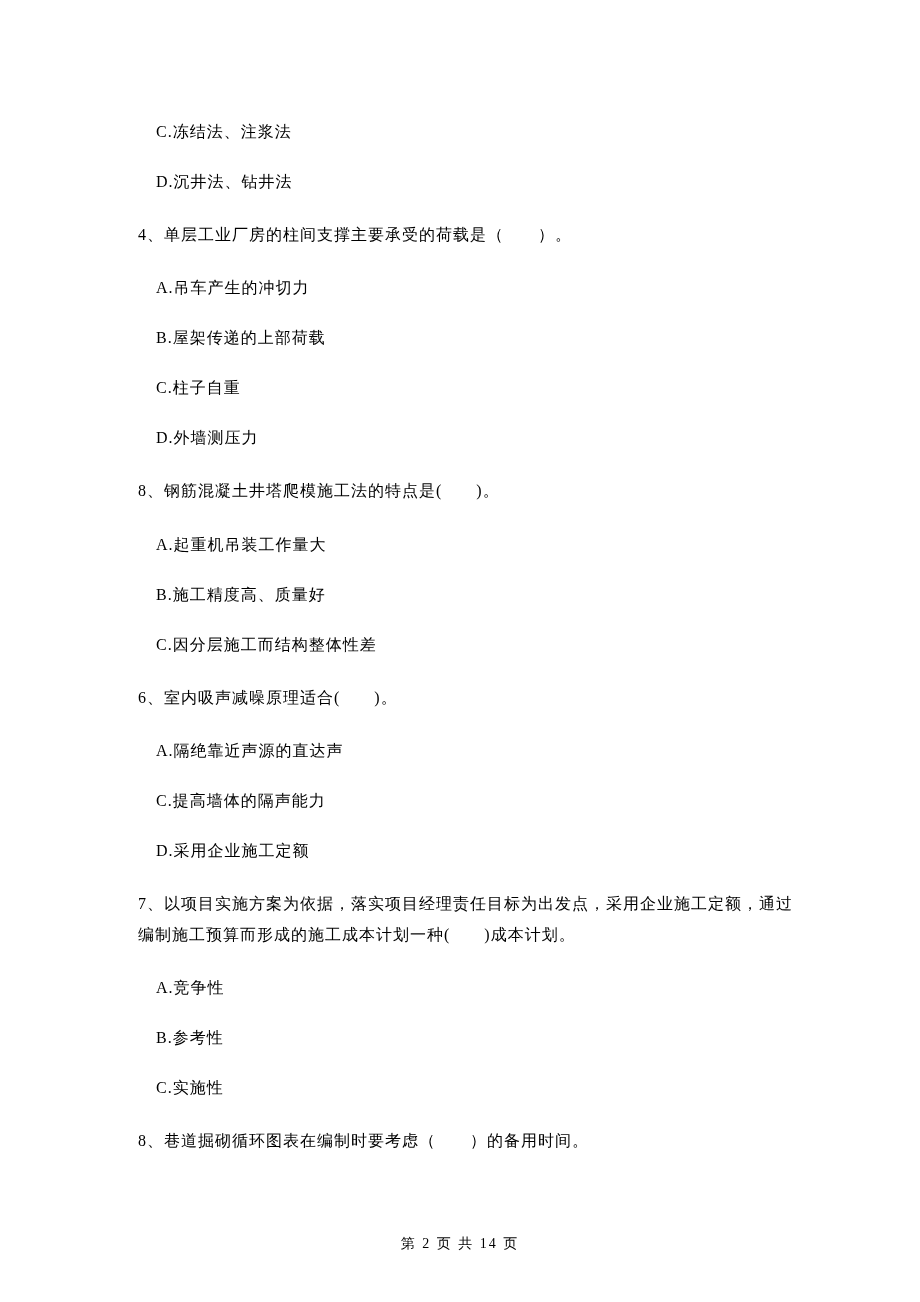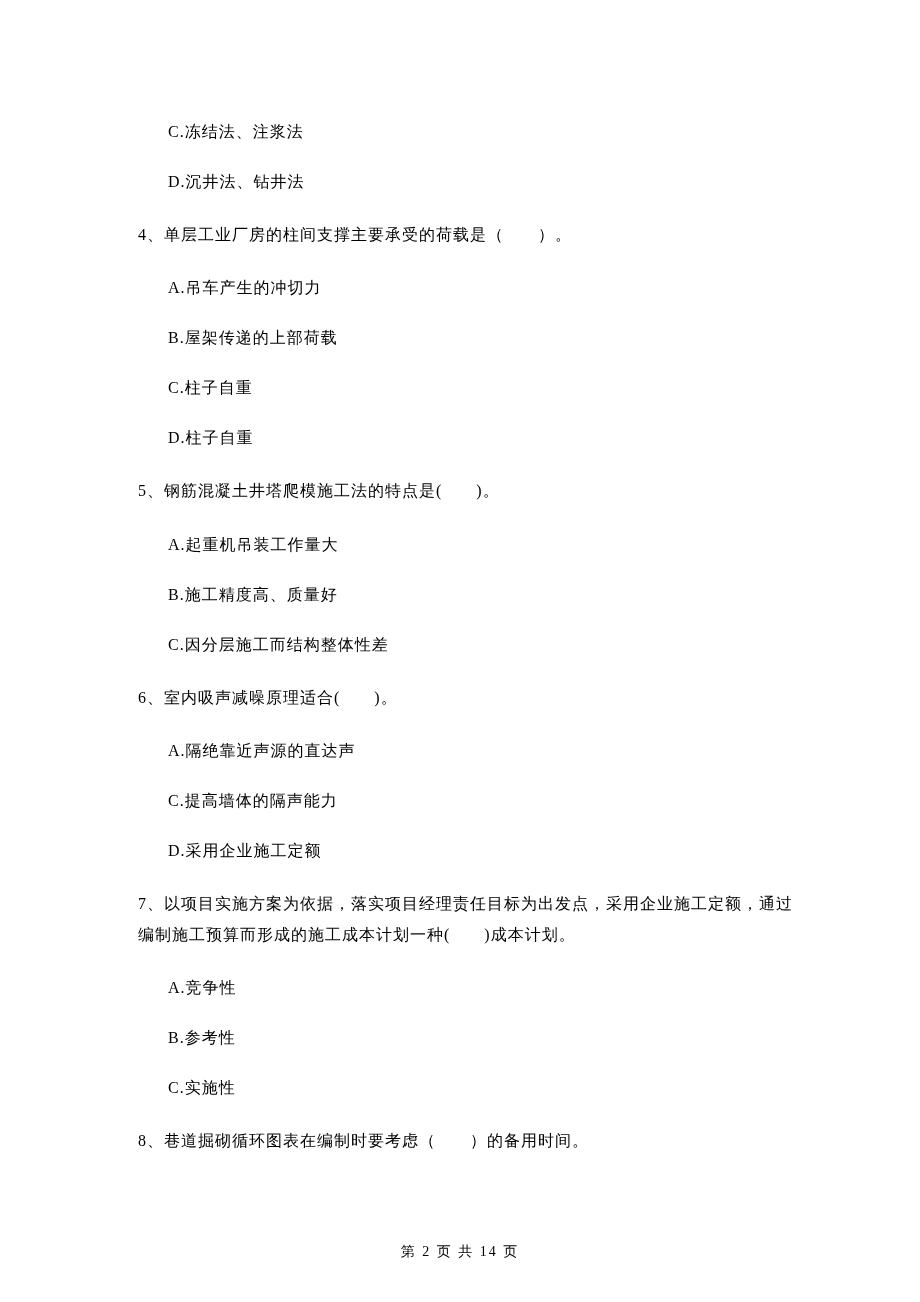--- a/index.html
+++ b/index.html
@@ -14,36 +14,36 @@
       height: 1302px;
       position: relative;
       color: #000000;
       font-size: 16px;
       line-height: 1.5;
     }
     .page-content {
       padding: 120px 120px 0 120px;
     }
     .option {
-      margin-left: 48px;
+      margin-left: 36px;
       margin-bottom: 26px;
       letter-spacing: 1px;
     }
     .question {
       margin-bottom: 26px;
       margin-top: 10px;
       letter-spacing: 1px;
       margin-left: 18px;
     }
     .question-text {
       line-height: 1.9;
     }
     .page-footer {
       position: absolute;
-      bottom: 40px;
+      bottom: 48px;
       left: 0;
       width: 100%;
       text-align: center;
       font-size: 14px;
       letter-spacing: 2px;
     }
   </style>
 </head>
 <body>
 
@@ -51,24 +51,24 @@
 
   <div class="option">C.冻结法、注浆法</div>
   <div class="option">D.沉井法、钻井法</div>
 
   <div class="question">
     <span class="question-text">4、单层工业厂房的柱间支撑主要承受的荷载是（　　）。</span>
   </div>
   <div class="option">A.吊车产生的冲切力</div>
   <div class="option">B.屋架传递的上部荷载</div>
   <div class="option">C.柱子自重</div>
-  <div class="option">D.柱子自重</div>
+  <div class="option">D.外墙测压力</div>
 
   <div class="question">
-    <span class="question-text">5、钢筋混凝土井塔爬模施工法的特点是(　　)。</span>
+    <span class="question-text">8、钢筋混凝土井塔爬模施工法的特点是(　　)。</span>
   </div>
   <div class="option">A.起重机吊装工作量大</div>
   <div class="option">B.施工精度高、质量好</div>
   <div class="option">C.因分层施工而结构整体性差</div>
 
   <div class="question">
     <span class="question-text">6、室内吸声减噪原理适合(　　)。</span>
   </div>
   <div class="option">A.隔绝靠近声源的直达声</div>
   <div class="option">C.提高墙体的隔声能力</div>

